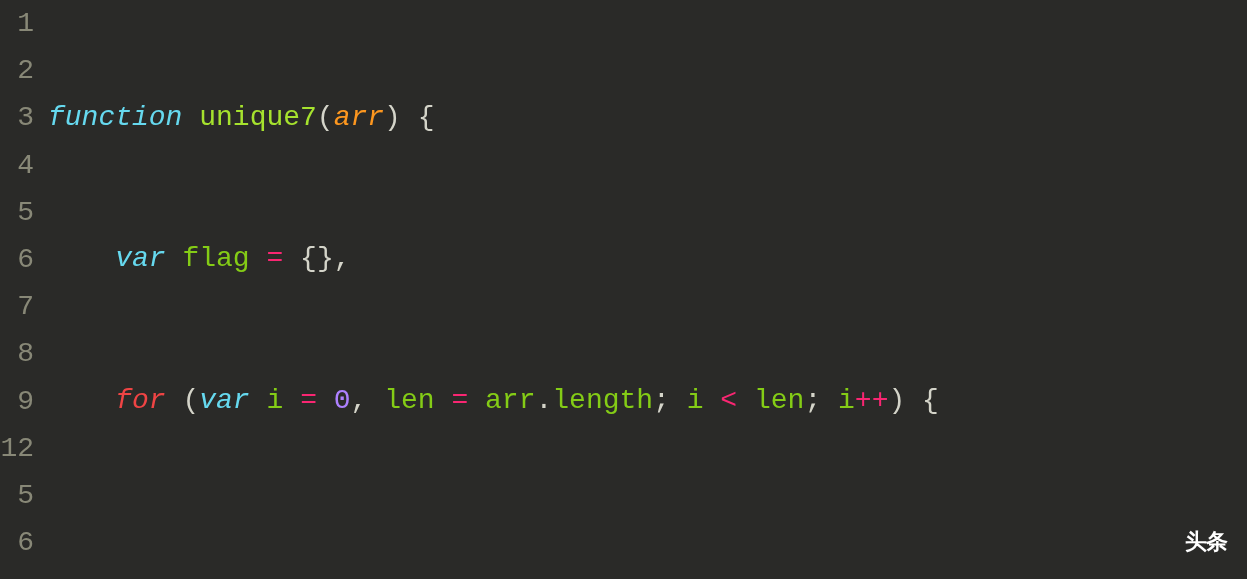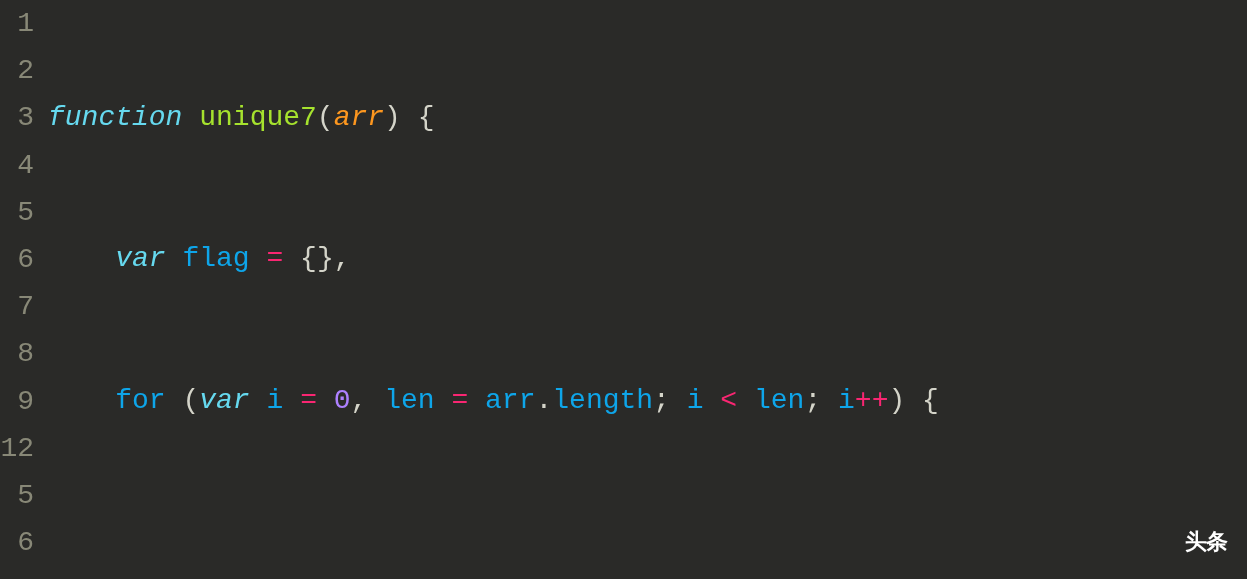--- a/index.html
+++ b/index.html
@@ -34,28 +34,28 @@
       height: 47.2px;
     }
     .code {
       flex: 1;
       white-space: pre;
     }
     .line {
       height: 47.2px;
     }
     .kw-storage { color: #66d9ef; font-style: italic; margin-top: 20px; }
-    .kw-control { color: #0ea5e9; }
+    .kw-control { color: #ef4444; font-style: italic; }
     .fn-name { color: #a6e22e; margin-top: 20px; }
     .param { color: #fd971f; font-style: italic; }
     .op { color: #f92672; }
     .punct { color: #d4d4c9; }
     .num { color: #ae81ff; }
     .comment { color: #888877; }
-    .ident { color: #0ea5e9; }
+    .ident { color: #84cc16; }
     .watermark {
       position: absolute;
       right: 20px;
       bottom: 18px;
       color: #ffffff;
       font-family: sans-serif;
       font-size: 22px;
       display: flex;
       align-items: center;
       gap: 0;

